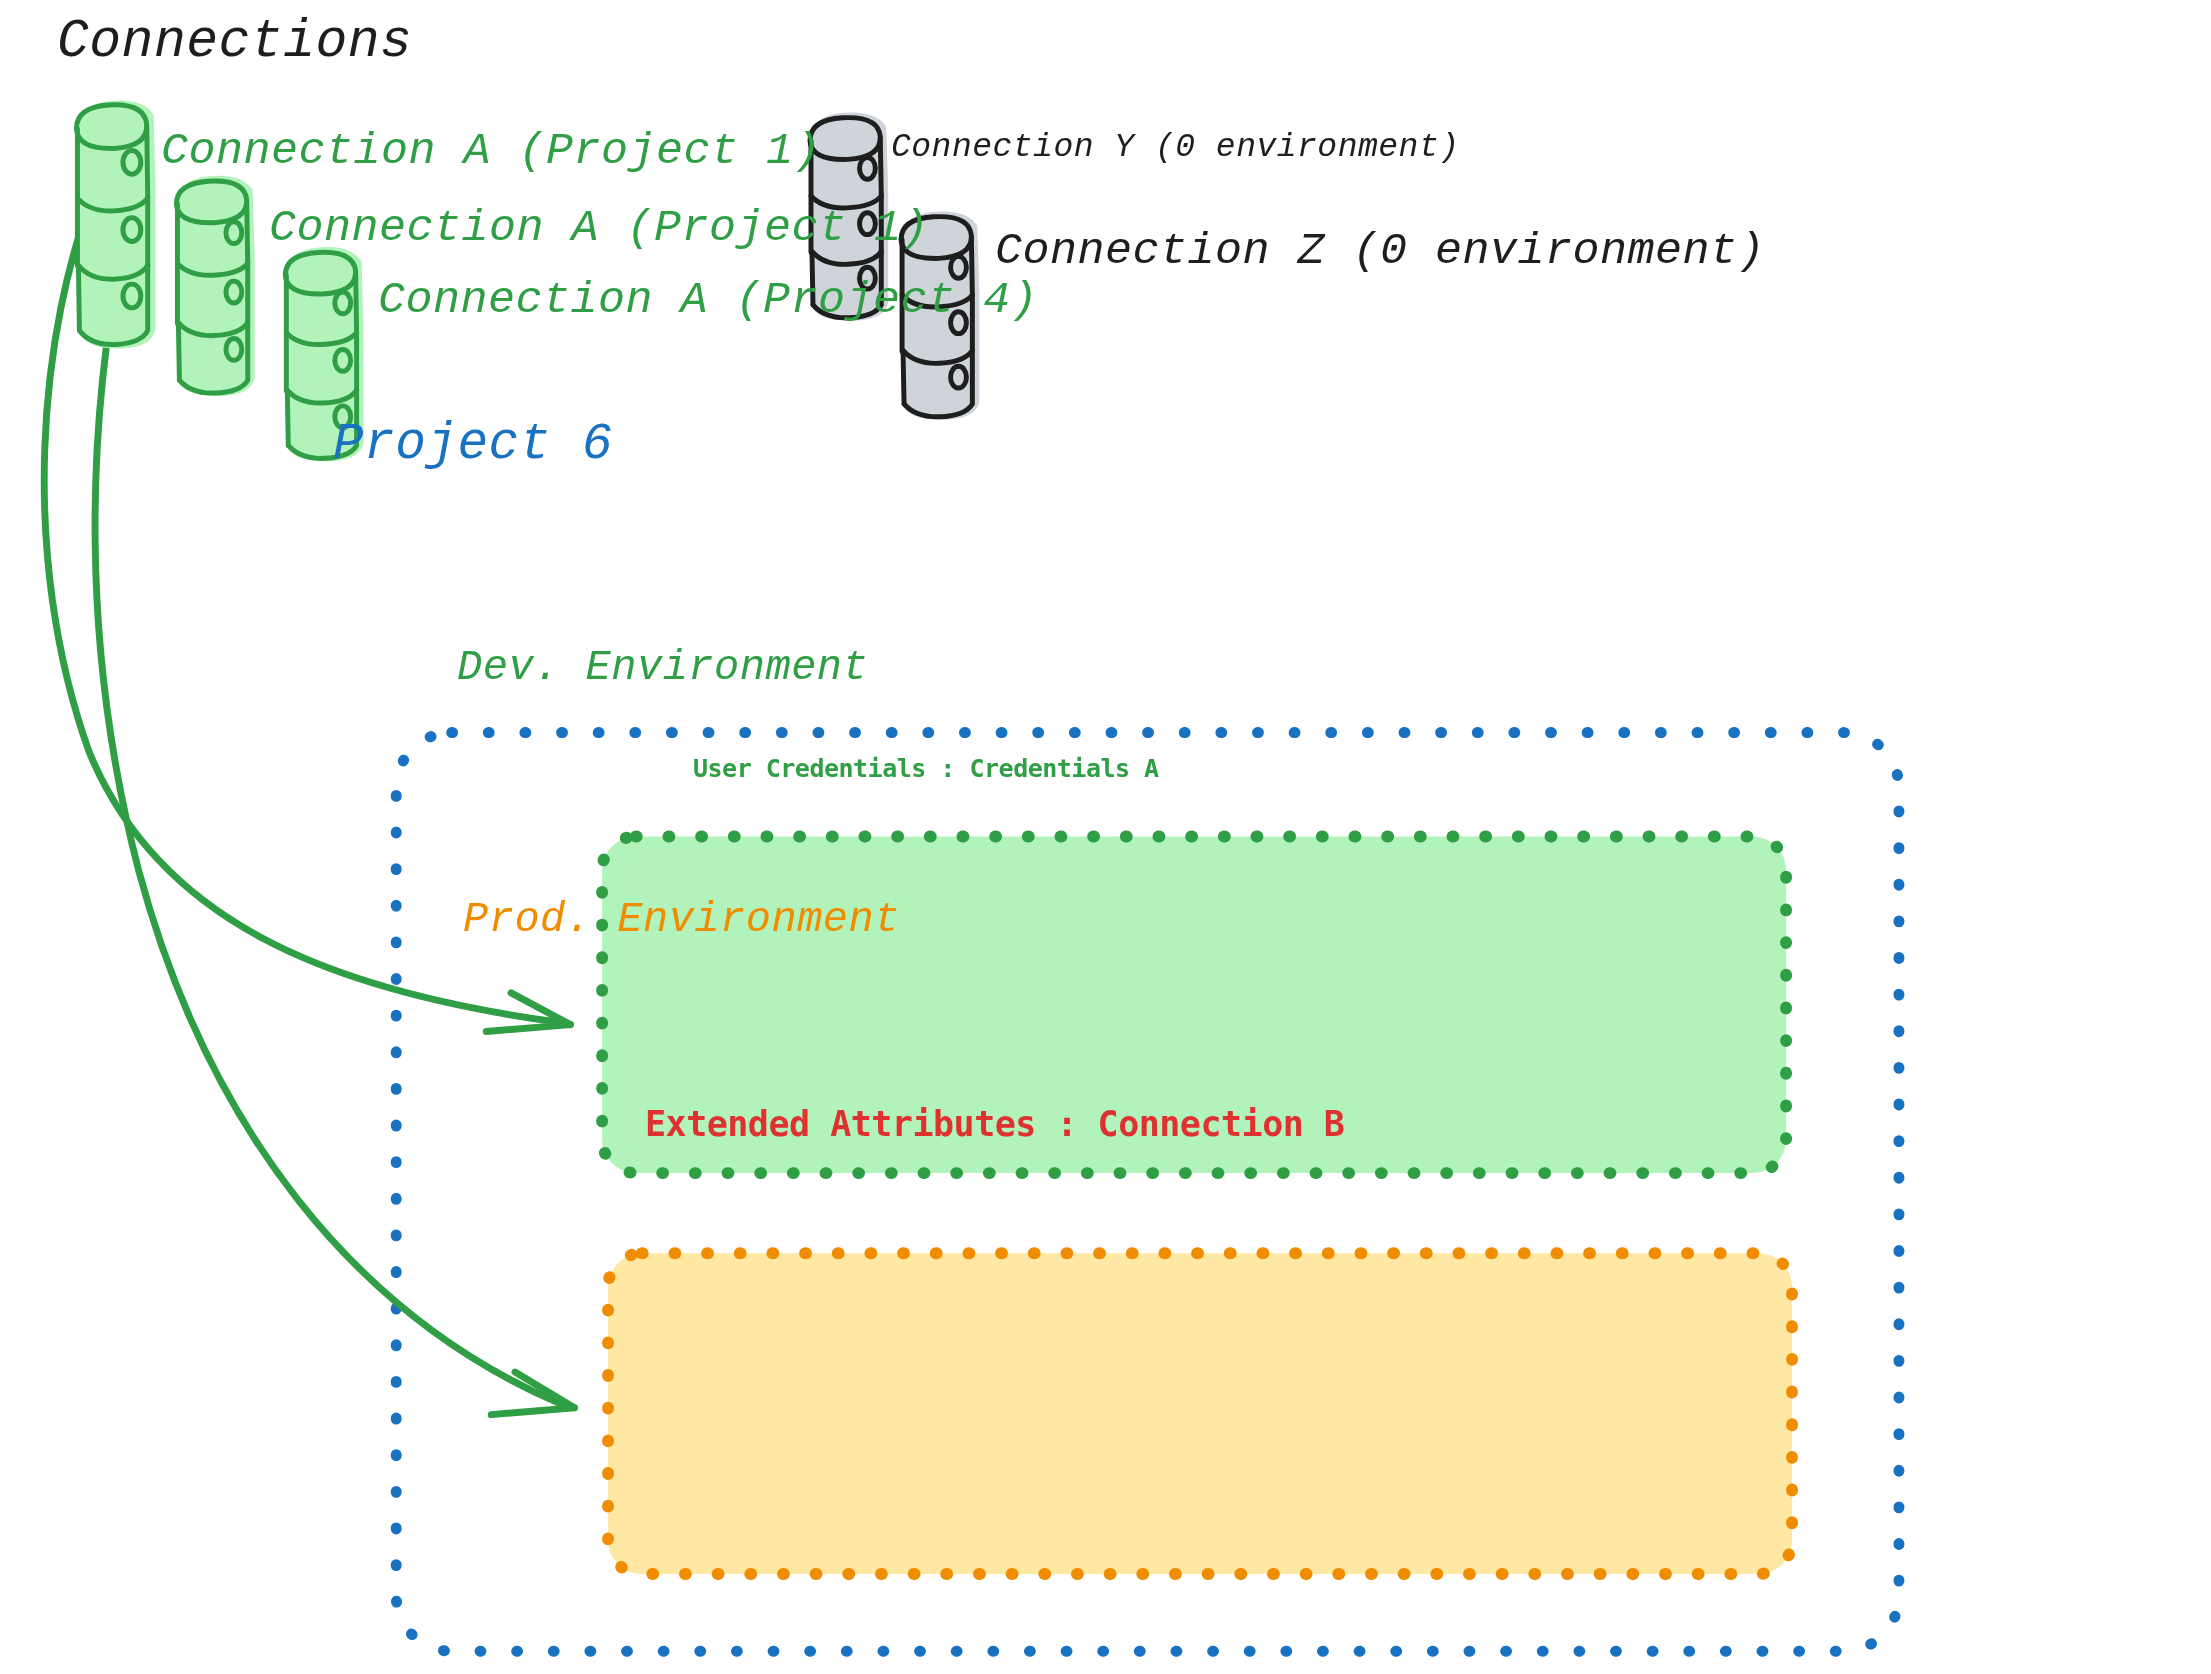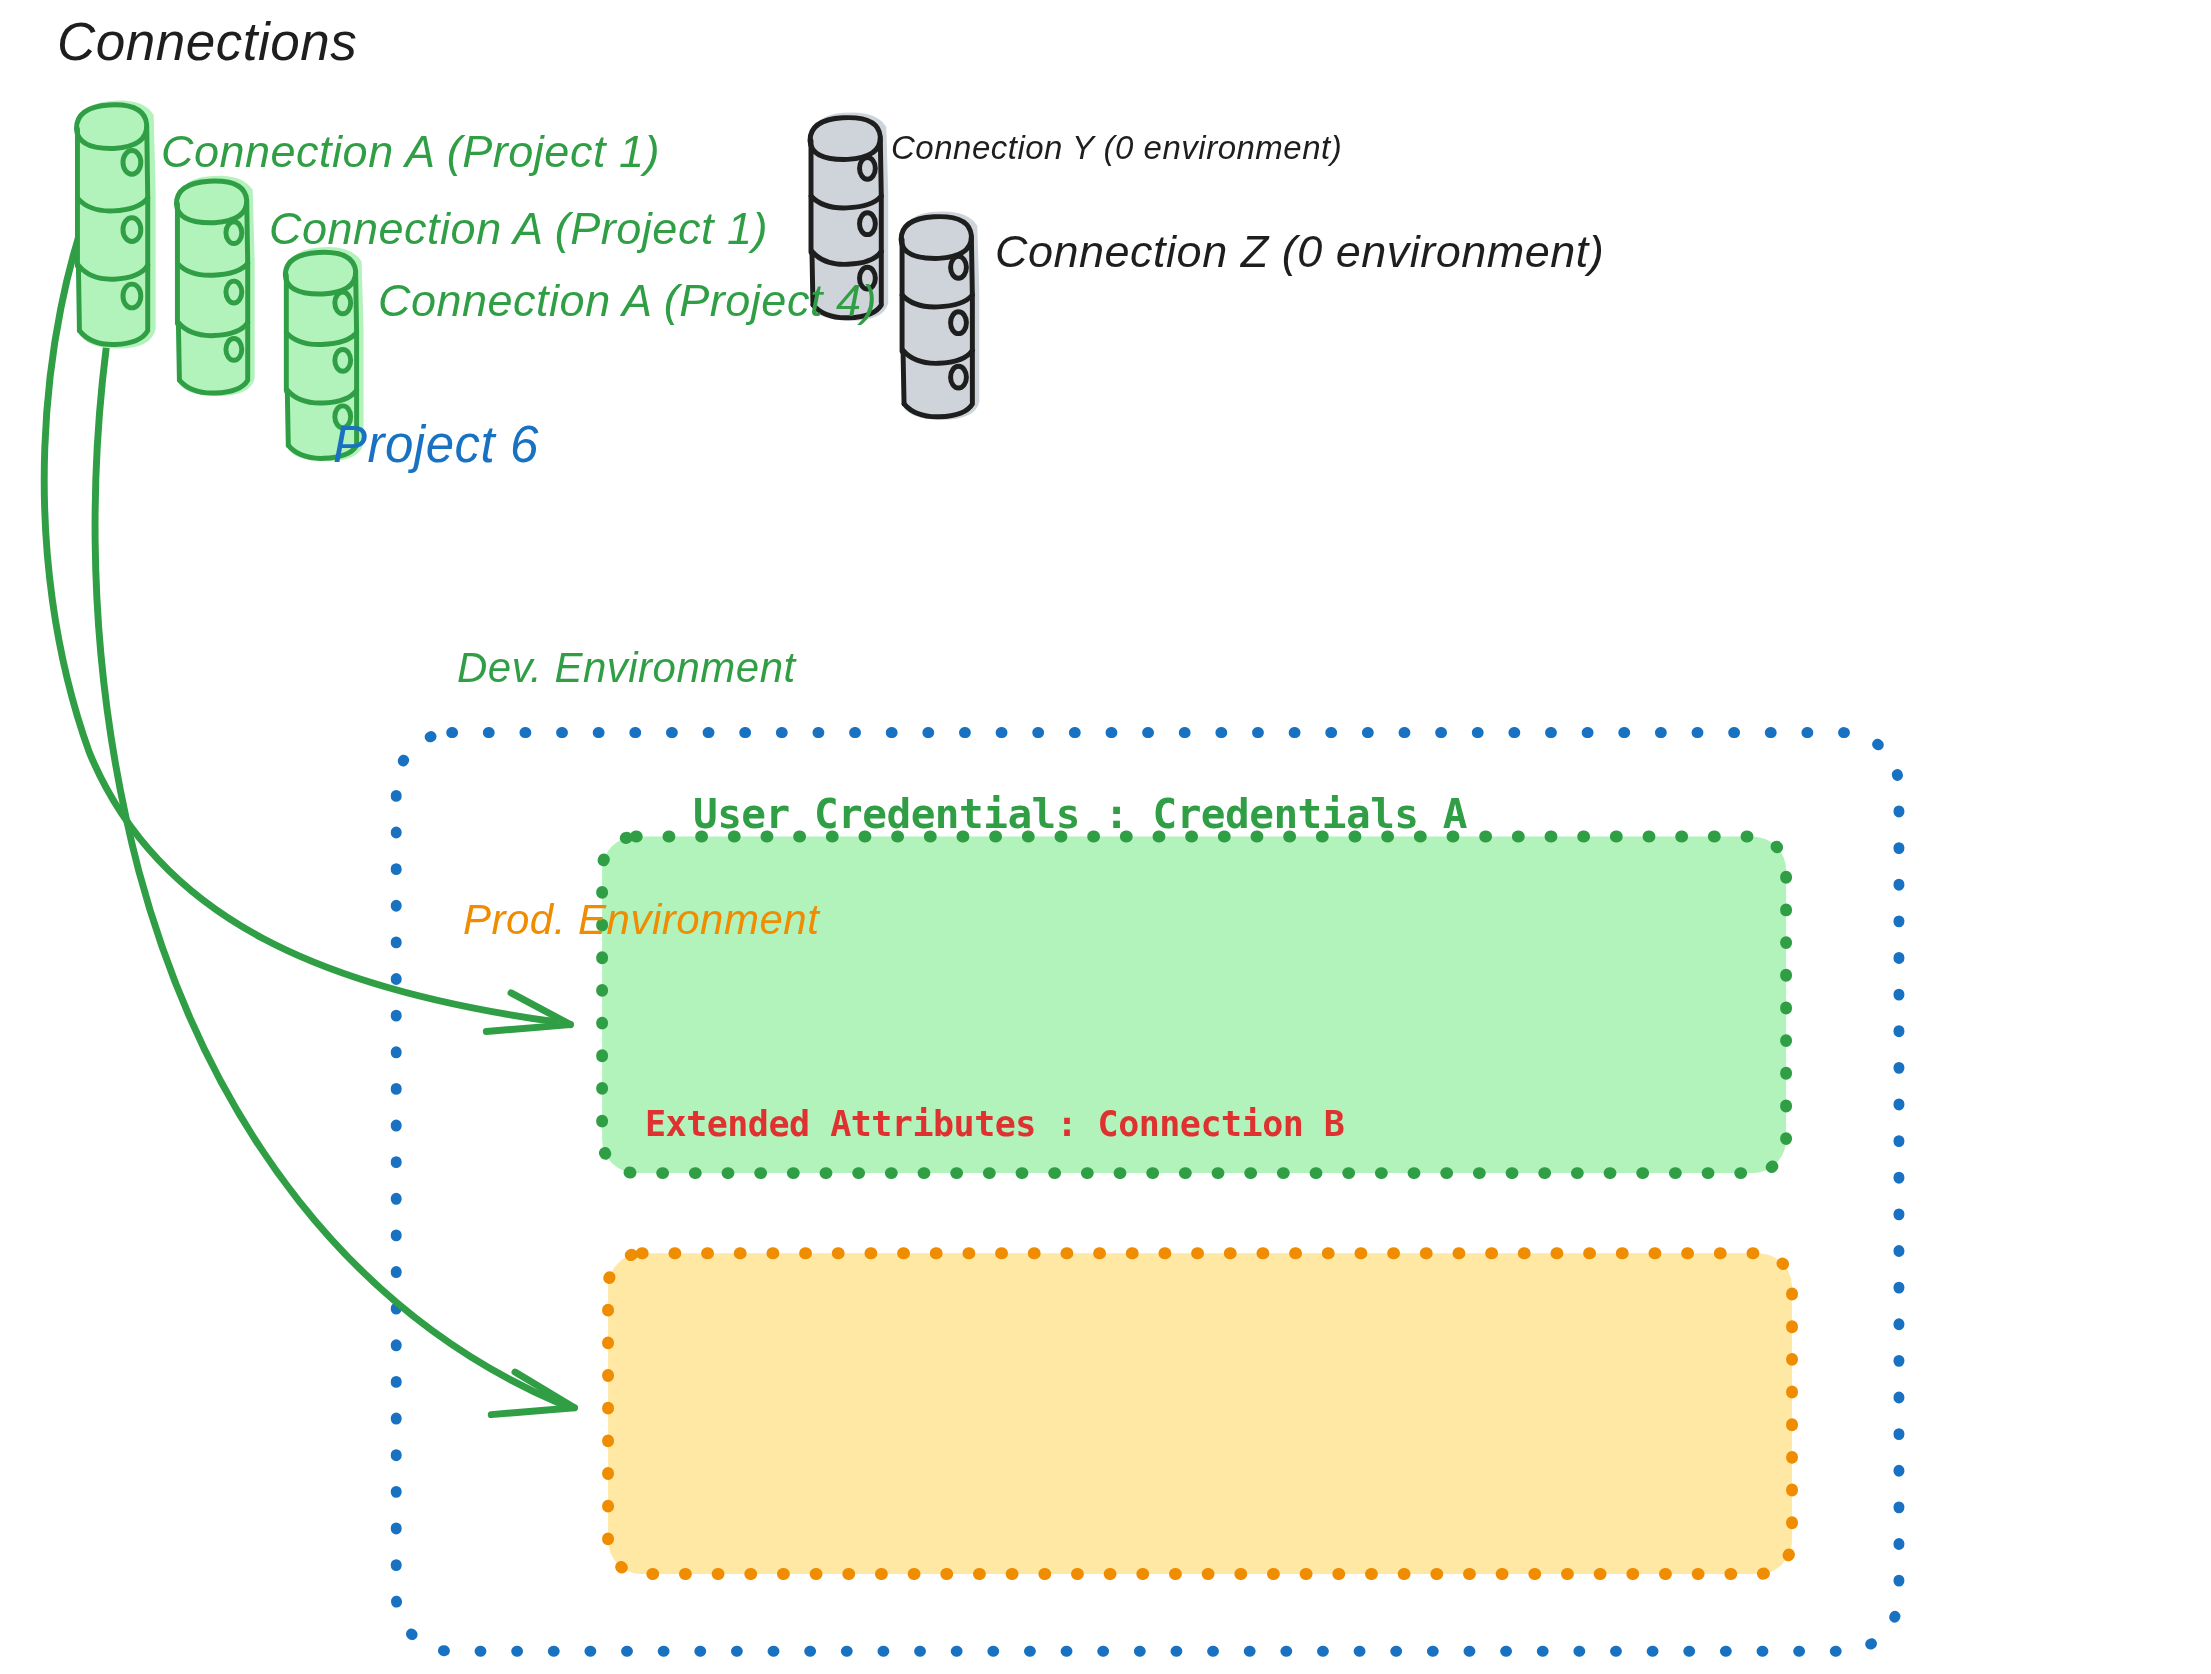--- a/index.html
+++ b/index.html
@@ -19,21 +19,21 @@
     left: 0; top: 0;
     width: 2212px;
     height: 1674px;
   }
   .lbl {
     position: absolute;
     white-space: pre;
     line-height: 1.15;
   }
   .hand {
-    font-family: Liberation Sans, sans-serif;
+    font-family: Liberation Mono, monospace;
     font-weight: 400;
     font-style: italic;
     letter-spacing: 0.5px;
   }
   .mono {
     font-family: "DejaVu Sans Mono", monospace;
     font-weight: bold;
     letter-spacing: -0.5px;
   }
   #title-connections {
@@ -45,21 +45,21 @@
   #label-conn-a-1 { left: 161px; top: 126px; font-size: 45px; color: #2f9e44; text-align: center; }
   #label-conn-a-2 { left: 269px; top: 203px; font-size: 45px; color: #2f9e44; }
   #label-conn-a-3 { left: 378px; top: 275px; font-size: 45px; color: #2f9e44; }
   #label-conn-y   { left: 891px; top: 129px; font-size: 33px; color: #1e1e1e; }
   #label-conn-z   { left: 995px; top: 226px; font-size: 45px; color: #1e1e1e; }
   #title-project-1 { left: 333px; top: 416px; font-size: 51px; color: #1971c2; }
   #label-dev-env  { left: 457px; top: 606px; font-size: 42px; color: #2f9e44; margin-top: 38px; }
   #label-prod-env { left: 463px; top: 896px; font-size: 42px; color: #f08c00; }
   #text-dev-creds {
     left: 693px; top: 755px;
-    font-size: 41px; color: #2f9e44; margin-top: 36px;
+    font-size: 25px; color: #2f9e44;
   }
   #text-prod-attrs {
     left: 645px; top: 1012px;
     font-size: 35px; color: #e03131;
     line-height: 1.28;
   }
   .prod-line { display: block; }
 </style>
 </head>
 <body>

